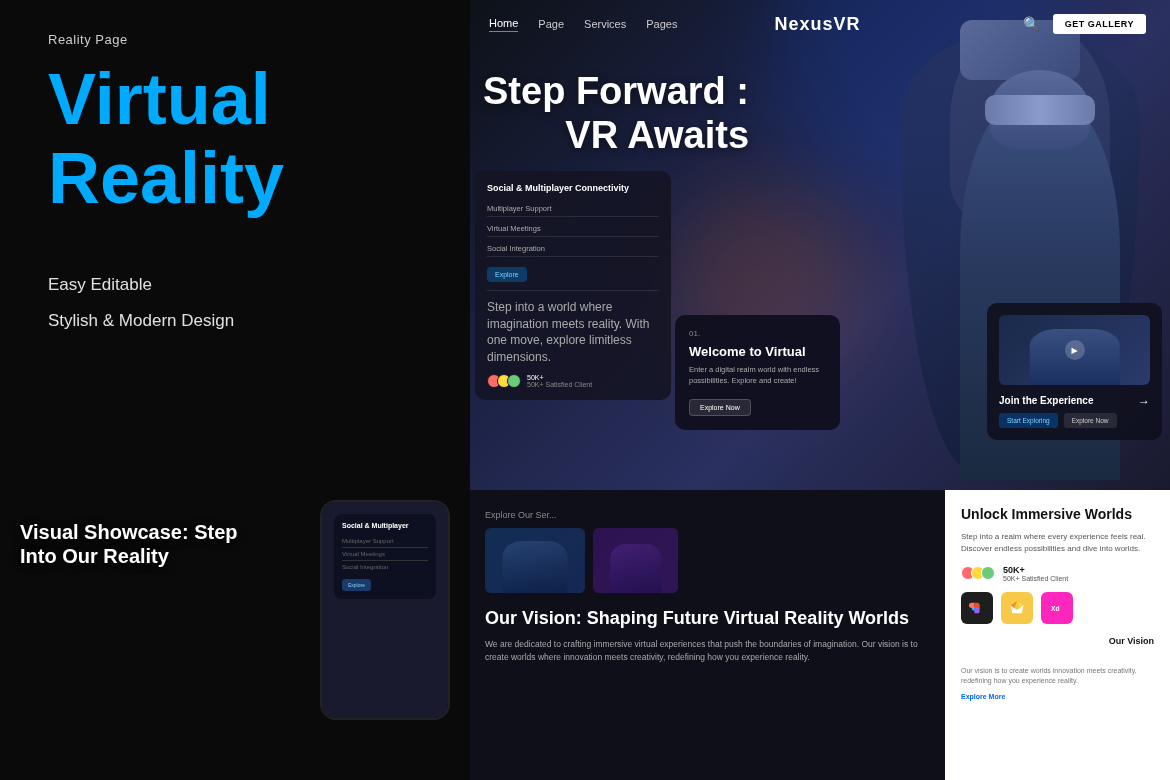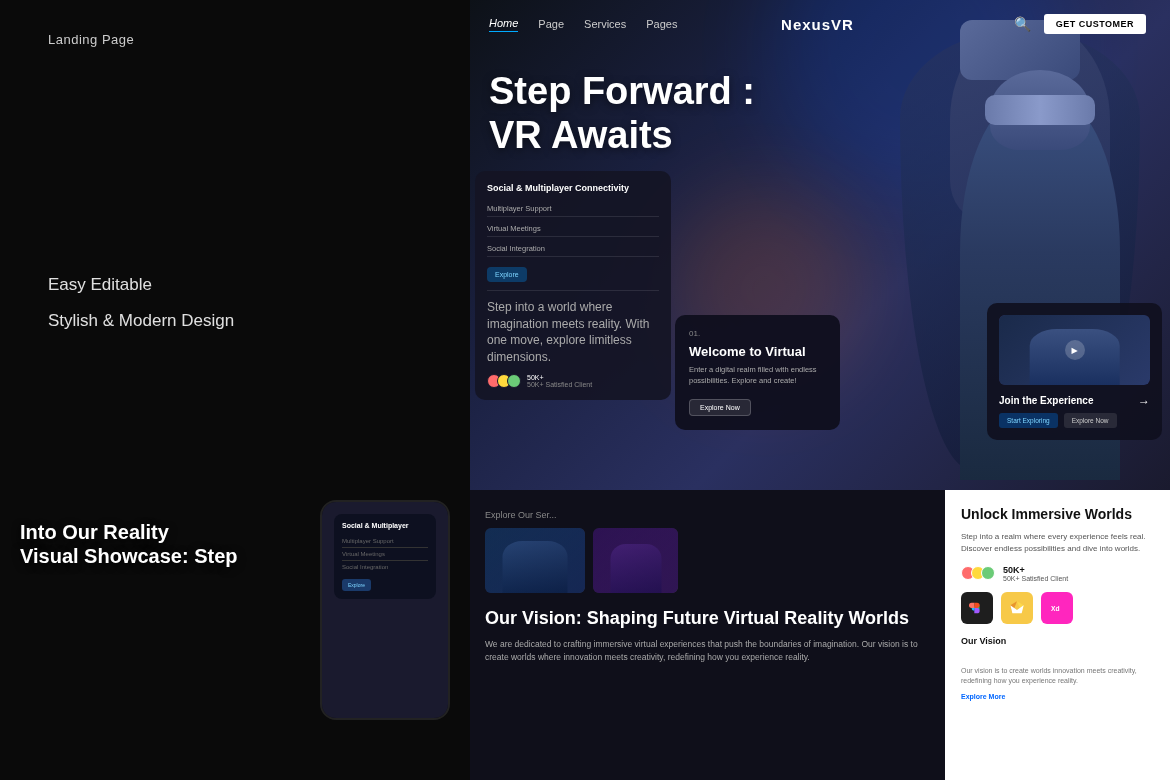--- a/index.html
+++ b/index.html
@@ -85,28 +85,27 @@
     }
     .nav-link {
       color: #ccc;
       font-size: 11px;
       text-decoration: none;
     }
     .nav-link.active {
       color: #fff;
       border-bottom: 1.5px solid #00aaff;
       padding-bottom: 2px;
-      font-style: italic;
     }
     .nav-brand {
       position: absolute;
       left: 50%;
       transform: translateX(-50%);
       color: #fff;
-      font-size: 15px;
+      font-size: 18px;
       font-weight: 700;
       letter-spacing: 1px;
     }
     .nav-right {
       margin-left: auto;
       display: flex;
       align-items: center;
       gap: 12px;
     }
     .nav-search-icon {
@@ -122,22 +121,23 @@
       font-weight: 700;
       letter-spacing: 0.5px;
       border-radius: 3px;
       cursor: pointer;
     }
 
     
     .hero-text {
       position: absolute;
       top: 70px;
-      left: 24px;
+      left: 18px;
       z-index: 5;
+      text-align: right;
     }
     .hero-title {
       color: #fff;
       font-size: 38px;
       font-weight: 900;
       line-height: 1.15;
       text-shadow: 0 2px 8px rgba(0,0,0,0.5);
     }
 
     
@@ -481,20 +481,21 @@
     }
     .tool-icon.figma { background: #1e1e1e; }
     .tool-icon.sketch { background: #f7c948; }
     .tool-icon.xd { background: #ff26be; }
 
     .unlock-vision-title {
       color: #111;
       font-size: 9px;
       font-weight: 800;
       margin-bottom: 20px;
+      text-align: right;
     }
     .unlock-vision-desc {
       color: #777;
       font-size: 7px;
       line-height: 1.4;
     }
     .explore-more-link {
       color: #0066ff;
       font-size: 7px;
       font-weight: 700;
@@ -546,22 +547,26 @@
       border-radius: 50%;
       filter: blur(40px);
       opacity: 0.15;
     }
 
   </style>
 </head>
 <body>
 
 <div class="left-panel">
-  <span class="label-landing">Landing Page</span>
-
+  <span class="label-landing">Reality Page</span>
+
+  <div class="title-vr">
+    <div>Virtual</div>
+    <div>Reality</div>
+  </div>
 
   <ul class="features-list">
     <li>Easy Editable</li>
     <li>Stylish &amp; Modern Design</li>
   </ul>
 
   <div style="position:absolute;bottom:60px;right:20px;width:130px;height:220px;background:#111;border-radius:16px;border:2px solid #222;overflow:hidden;">
     <div style="background:#1a1a2e;width:100%;height:100%;position:relative;">
       <div style="position:absolute;top:12px;left:12px;right:12px;background:#0d1020;border-radius:8px;padding:8px;">
         <div style="color:#fff;font-size:7px;font-weight:700;margin-bottom:6px;">Social &amp; Multiplayer</div>
@@ -596,21 +601,21 @@
   <div class="navbar">
     <nav class="nav-links">
       <a class="nav-link active" href="#">Home</a>
       <a class="nav-link" href="#">Page</a>
       <a class="nav-link" href="#">Services</a>
       <a class="nav-link" href="#">Pages</a>
     </nav>
     <span class="nav-brand">NexusVR</span>
     <div class="nav-right">
       <span class="nav-search-icon">🔍</span>
-      <button class="nav-cta">GET CUSTOMER</button>
+      <button class="nav-cta">GET GALLERY</button>
     </div>
   </div>
 
   <div class="hero-text">
     <div class="hero-title">
       <div>Step Forward :</div>
       <div>VR Awaits</div>
     </div>
   </div>
 
@@ -632,21 +637,21 @@
       <div>
         <div class="stats-text">50K+</div>
         <div class="stats-label">50K+ Satisfied Client</div>
       </div>
     </div>
   </div>
 
   <div class="card-center">
     <div class="card-num">01.</div>
     <div class="card-center-title">Welcome to Virtual</div>
-    <div class="card-center-desc">Enter a digital realm filled with endless possibilities. Explore and create!</div>
+    <div class="card-center-desc">Enter a digital realm world with endless possibilities. Explore and create!</div>
     <button class="card-center-btn">Explore Now</button>
   </div>
 
   <div class="card-right">
     <div class="card-right-img">
 
       <div style="position:absolute;inset:0;background:linear-gradient(135deg,#1a2a4a,#2a3a6a);border-radius:6px;"></div>
       <div style="position:absolute;bottom:0;left:50%;transform:translateX(-50%);width:60%;height:80%;background:linear-gradient(180deg,#3a5080,#1a3060);border-radius:30% 30% 0 0;"></div>
       <div class="play-btn" style="z-index:2;">▶</div>
     </div>
@@ -661,22 +666,22 @@
   </div>
 </div>
 
 <div class="bottom-section">
 
   <div class="bottom-left">
 
     <div style="position:absolute;width:200px;height:200px;background:#0055ff;border-radius:50%;filter:blur(60px);opacity:0.2;top:-50px;left:-50px;"></div>
 
     <div class="showcase-text">
+      <div>Visual Showcase: Step</div>
       <div>Into Our Reality</div>
-      <div>Visual Showcase: Step</div>
     </div>
 
     <div style="position:absolute;top:30px;right:20px;color:#aaa;font-size:8px;">Explore Our Ser...</div>
 
     <div class="showcase-grid">
 
       <div class="showcase-img large" style="background:linear-gradient(180deg,#2a4a6a,#1a2a4a);">
         <div style="position:absolute;bottom:0;left:50%;transform:translateX(-50%);width:70%;height:75%;background:linear-gradient(180deg,#3a5a8a,#1a3a6a);border-radius:30% 30% 0 0;"></div>
 
         <div style="position:absolute;top:20%;left:30%;width:50%;height:30%;background:#5a6a9a;border-radius:8px;"></div>

